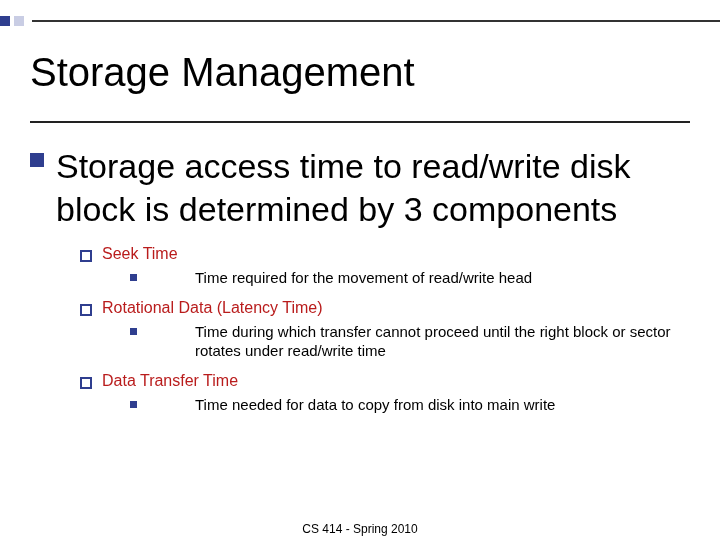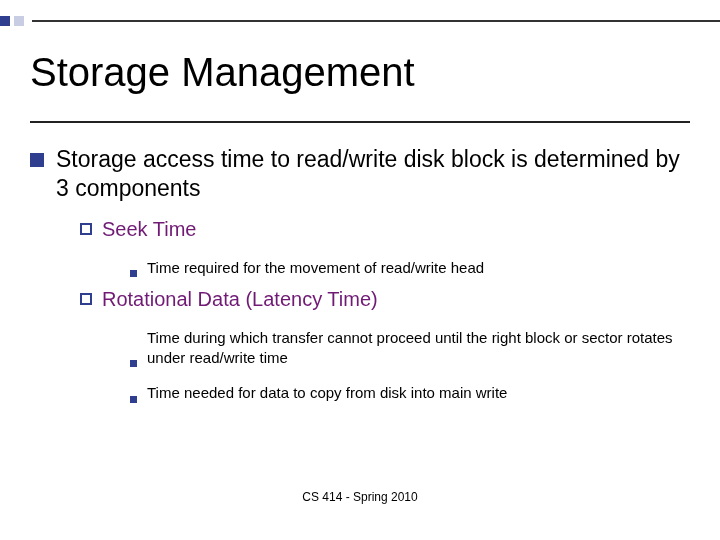--- a/index.html
+++ b/index.html
@@ -57,67 +57,68 @@
   }
   .bullet-sq-solid {
     width: 14px;
     height: 14px;
     background: #2f3e8f;
     flex-shrink: 0;
     margin-top: 8px;
     margin-right: 12px;
   }
   .lvl1-text {
-    font-size: 23px;
+    font-size: 34px;
     line-height: 1.25;
     color: #000;
   }
   .lvl2 {
     display: flex;
     align-items: flex-start;
     margin-left: 50px;
     margin-top: 10px;
     margin-bottom: 2px;
   }
   .bullet-sq-hollow {
     width: 12px;
     height: 12px;
     border: 2px solid #2f3e8f;
     flex-shrink: 0;
     margin-top: 6px;
     margin-right: 10px;
   }
   .lvl2-text {
-    font-size: 20px;
-    color: #701a75;
+    font-size: 16px;
+    color: #b91c1c;
     line-height: 1.25;
   }
   .lvl3 {
     display: flex;
-    align-items: flex-end;
+    align-items: flex-start;
     margin-left: 100px;
-    margin-top: 16px;
+    margin-top: 4px;
     margin-bottom: 6px;
+    gap: 48px;
   }
   .bullet-sq-small {
     width: 7px;
     height: 7px;
     background: #2f3e8f;
     flex-shrink: 0;
     margin-top: 6px;
     margin-right: 10px;
   }
   .lvl3-text {
     font-size: 15px;
     color: #000;
     line-height: 1.3;
   }
   .footer {
     position: absolute;
-    bottom: 36px;
+    bottom: 4px;
     left: 0;
     width: 100%;
     text-align: center;
     font-size: 12px;
     color: #000;
   }
 </style>
 </head>
 <body>
 
@@ -147,19 +148,23 @@
 
   <div class="lvl2">
     <div class="bullet-sq-hollow"></div>
     <div class="lvl2-text">Rotational Data (Latency Time)</div>
   </div>
   <div class="lvl3">
     <div class="bullet-sq-small"></div>
     <div class="lvl3-text">Time during which transfer cannot proceed until the right block or sector rotates under read/write time</div>
   </div>
 
+  <div class="lvl2">
+    <div class="bullet-sq-hollow"></div>
+    <div class="lvl2-text">Data Transfer Time</div>
+  </div>
   <div class="lvl3">
     <div class="bullet-sq-small"></div>
     <div class="lvl3-text">Time needed for data to copy from disk into main write</div>
   </div>
 </div>
 
 <div class="footer">CS 414 - Spring 2010</div>
 
 </body></html>

